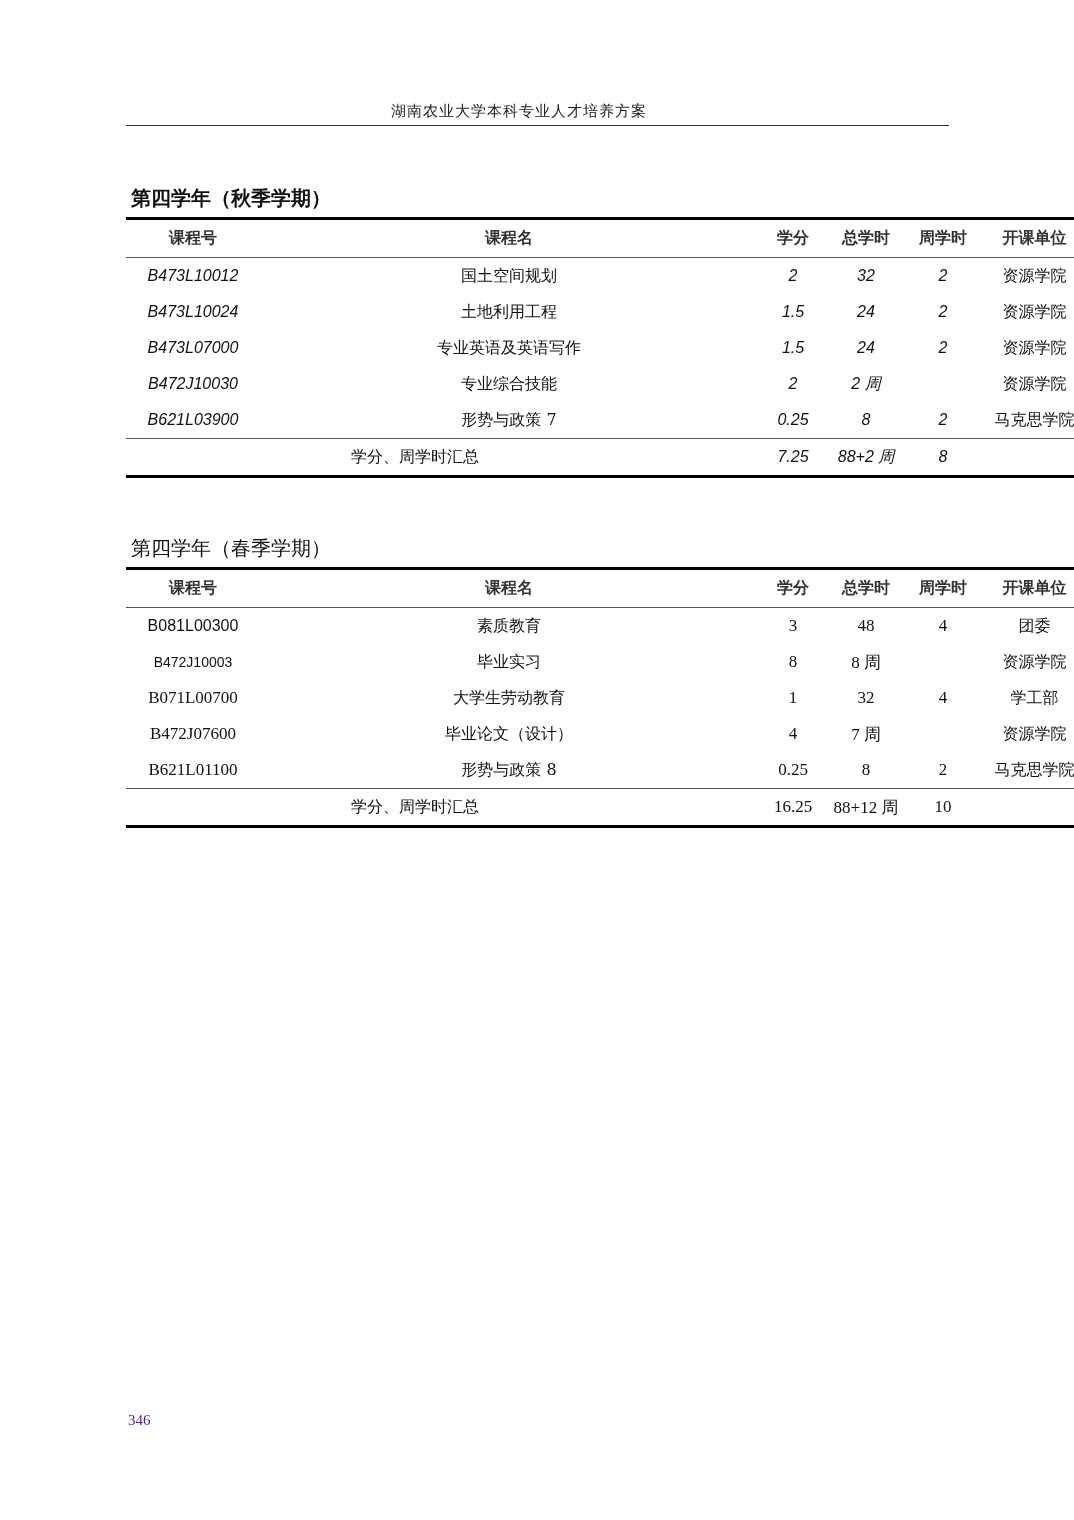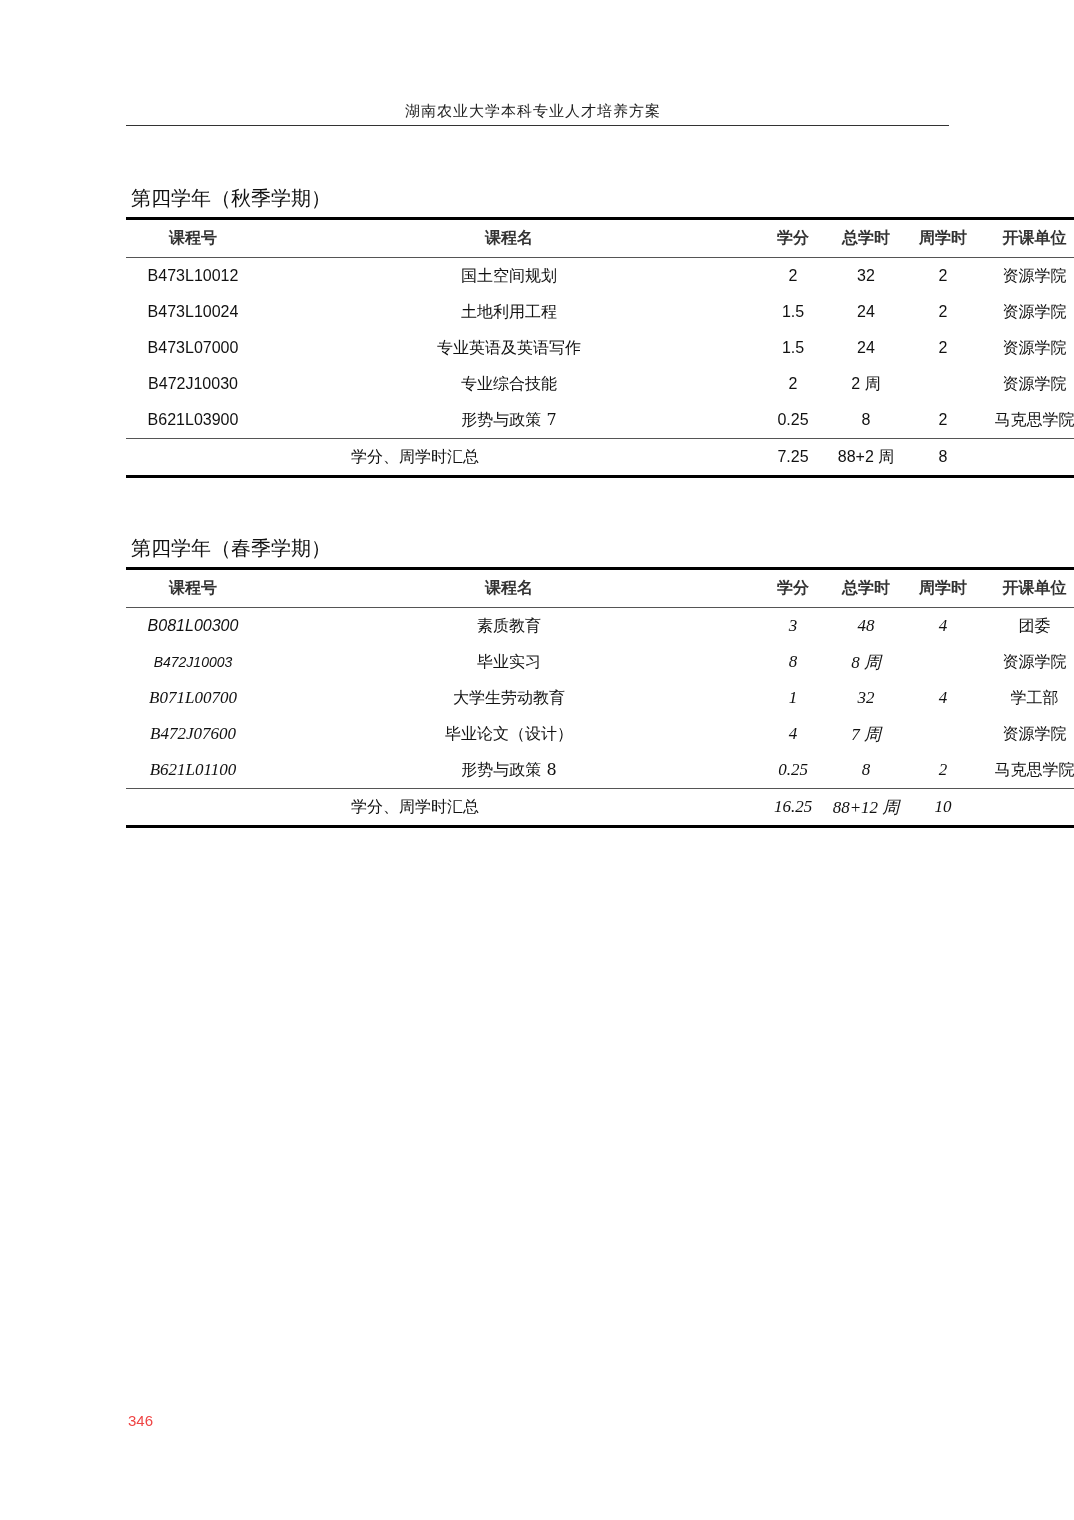--- a/index.html
+++ b/index.html
@@ -1,18 +1,18 @@
 <!DOCTYPE html>
 <html><head>
 <meta charset="utf-8">
 <style>
   html, body { margin: 0; padding: 0; background: #ffffff; }
   body { width: 1074px; height: 1520px; position: relative; overflow: hidden; color: #111; }
   .header-title {
-    position: absolute; left: 122px; width: 822px; top: 102px;
+    position: absolute; left: 108px; width: 822px; top: 102px;
     text-align: center; font-family: "DejaVu Serif", serif; font-size: 15px; letter-spacing: 1px; color: #222;
   }
   .header-rule { position: absolute; left: 126px; width: 823px; top: 125px; height: 1px; background: #333; }
   .section-title {
     position: absolute; left: 131px; font-family: "DejaVu Sans", sans-serif; font-size: 20px; color: #111;
   }
   table.course {
     position: absolute; left: 126px; width: 821px; border-collapse: collapse; table-layout: fixed;
     font-size: 16px;
   }
@@ -21,32 +21,32 @@
   table.course col.c3 { width: 70px; }
   table.course col.c4 { width: 76px; }
   table.course col.c5 { width: 78px; }
   table.course col.c6 { width: 105px; }
   table.course thead tr { border-top: 3px solid #000; border-bottom: 1px solid #555; }
   table.course th {
     font-weight: bold; height: 37px; font-family: "DejaVu Serif", serif; color: #333; text-align: center; padding: 0;
   }
   table.course td { height: 36px; text-align: center; padding: 0; color: #111; white-space: nowrap; }
   table.course tr.total { border-top: 1px solid #555; border-bottom: 3px solid #000; }
-  .sans td.code, .sans td.num { font-family: "Liberation Sans", sans-serif; }
-  .serif td.code, .serif td.num { font-family: "Liberation Serif", serif; font-size: 17px; font-style: italic; }
+  .sans td.code, .sans td.num { font-family: "Liberation Sans", sans-serif; font-style: italic; }
+  .serif td.code, .serif td.num { font-family: "Liberation Serif", serif; font-size: 17px; }
   td.cn { font-family: "DejaVu Serif", serif; color: #333; }
-  .page-number { position: absolute; left: 128px; top: 1412px; font-family: Liberation Sans, sans-serif; font-size: 15px; color: #ef4444; }
+  .page-number { position: absolute; left: 128px; top: 1412px; font-family: Liberation Serif, serif; font-size: 15px; color: #4c1d95; }
 </style>
 </head>
 <body>
 
 <div class="header-title">湖南农业大学本科专业人才培养方案</div>
 <div class="header-rule"></div>
 
-<div class="section-title" style="top:185px;">第四学年（秋季学期）</div>
+<div class="section-title" style="top:185px;font-weight:bold;">第四学年（秋季学期）</div>
 <table class="course sans" style="top:217px;">
   <colgroup>
       <col class="c1">
       <col class="c2">
       <col class="c3">
       <col class="c4">
       <col class="c5">
       <col class="c6">
     </colgroup>
   <thead>

